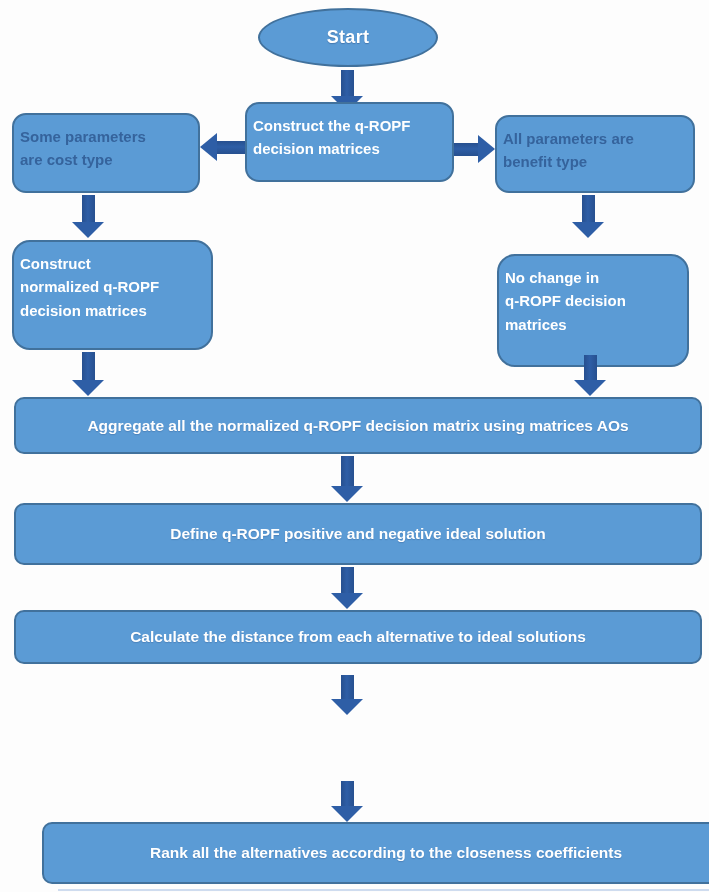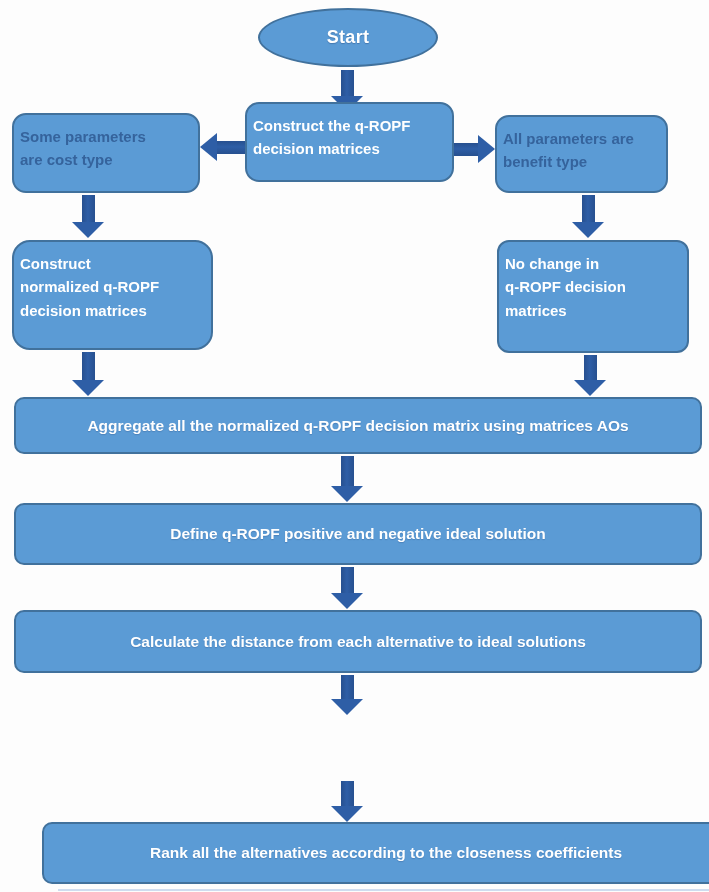--- a/index.html
+++ b/index.html
@@ -75,21 +75,21 @@
     <div class="stem"></div>
     <div class="head"></div>
   </div>
 
   <div class="node small dark" style="left:12px;top:113px;width:188px;height:80px;"><span>Some parameters
 are cost type</span></div>
 
   <div class="node small" style="left:245px;top:102px;width:209px;height:80px;"><span>Construct the q-ROPF
 decision matrices</span></div>
 
-  <div class="node small dark" style="left:495px;top:115px;width:173px;height:78px;"><span>All parameters are
+  <div class="node small dark" style="left:495px;top:115px;width:200px;height:78px;"><span>All parameters are
 benefit type</span></div>
 
   <div class="harrow" style="left:200px;top:133px;width:45px;">
     <div class="head-left"></div>
     <div class="stem"></div>
   </div>
 
   <div class="harrow" style="left:454px;top:135px;width:41px;">
     <div class="stem"></div>
     <div class="head-right"></div>
@@ -101,21 +101,21 @@
   </div>
   <div class="varrow" style="left:572px;top:195px;height:43px;">
     <div class="stem"></div>
     <div class="head"></div>
   </div>
 
   <div class="node small" style="left:12px;top:240px;width:201px;height:110px;border-radius:18px;"><span>Construct
 normalized q-ROPF
 decision matrices</span></div>
 
-  <div class="node small" style="left:497px;top:240px;width:192px;height:113px;border-radius:12px;"><span>No change in
+  <div class="node small" style="left:497px;top:254px;width:192px;height:113px;border-radius:18px;"><span>No change in
 q-ROPF decision
 matrices</span></div>
 
   <div class="varrow" style="left:72px;top:352px;height:44px;">
     <div class="stem"></div>
     <div class="head"></div>
   </div>
   <div class="varrow" style="left:574px;top:355px;height:41px;">
     <div class="stem"></div>
     <div class="head"></div>
@@ -132,21 +132,21 @@
 
   <div class="node wide" style="left:14px;top:503px;width:688px;height:62px;">
       <span>Define q-ROPF positive and negative ideal solution</span>
     </div>
 
   <div class="varrow" style="left:331px;top:567px;height:42px;">
     <div class="stem"></div>
     <div class="head"></div>
   </div>
 
-  <div class="node wide" style="left:14px;top:610px;width:688px;height:63px;">
+  <div class="node wide" style="left:14px;top:610px;width:688px;height:54px;">
       <span>Calculate the distance from each alternative to ideal solutions</span>
     </div>
 
   <div class="varrow" style="left:331px;top:675px;height:40px;">
     <div class="stem"></div>
     <div class="head"></div>
   </div>
 
 
   <div class="varrow" style="left:331px;top:781px;height:41px;">

